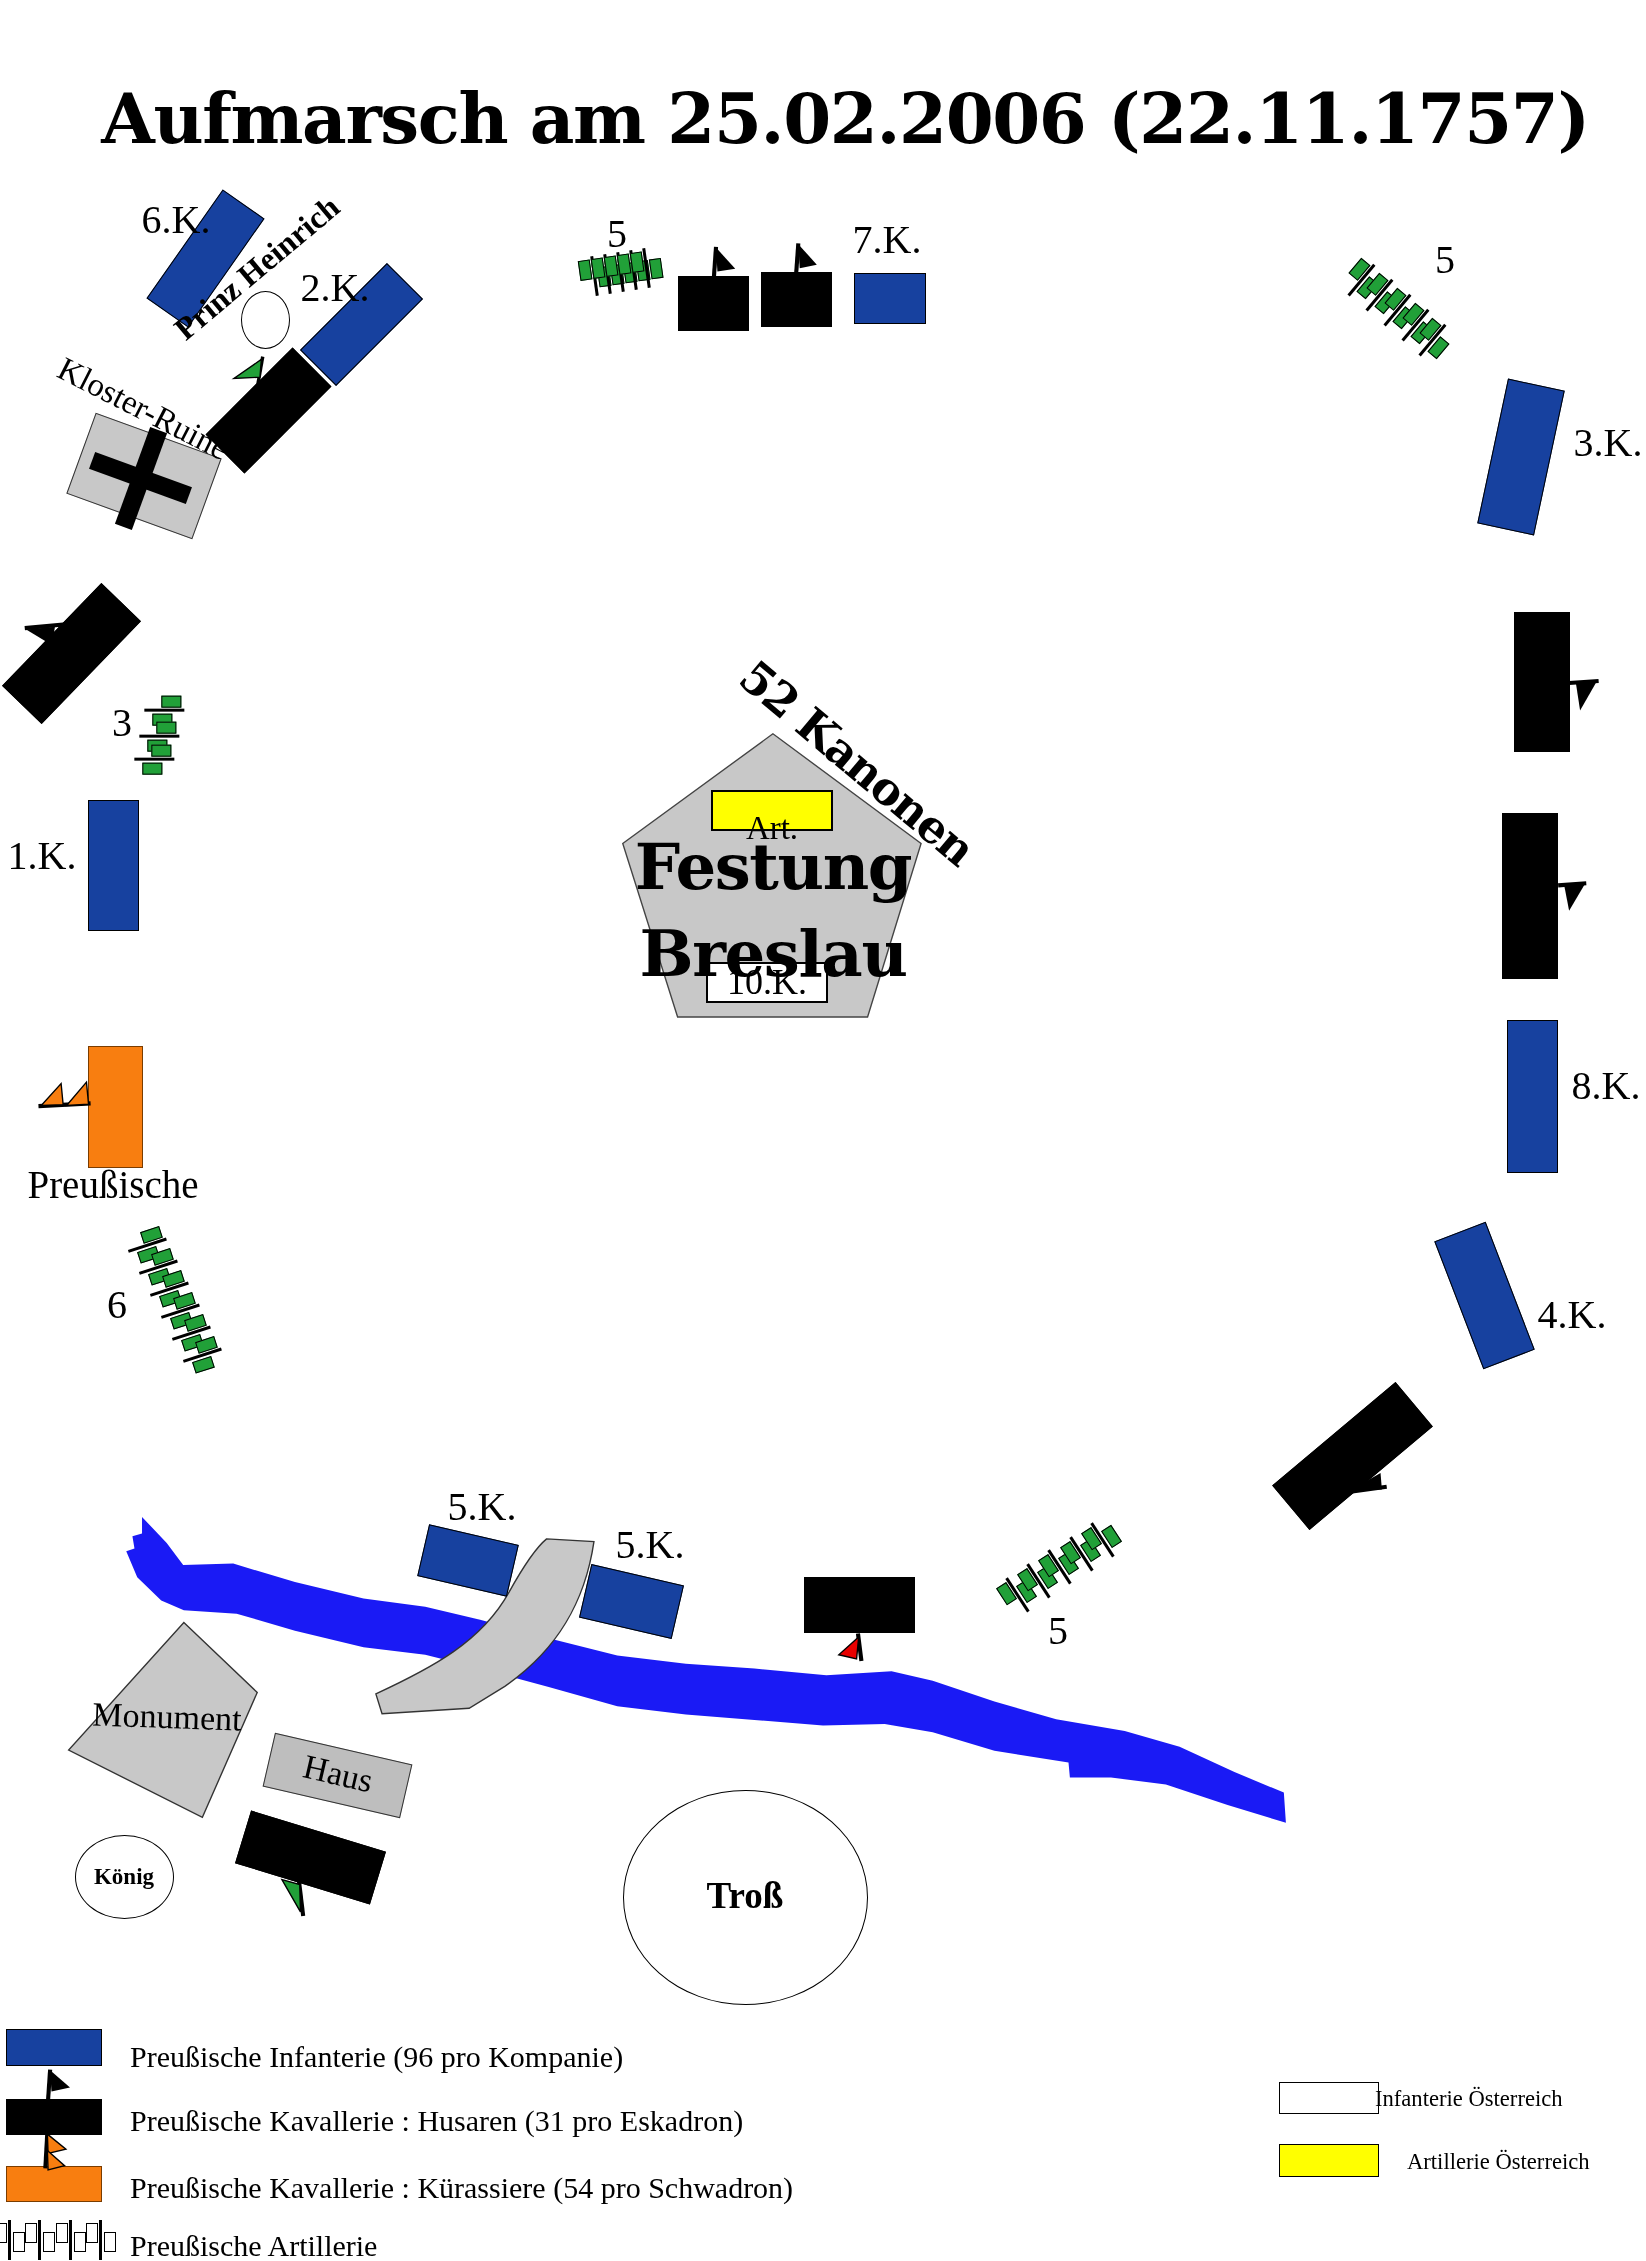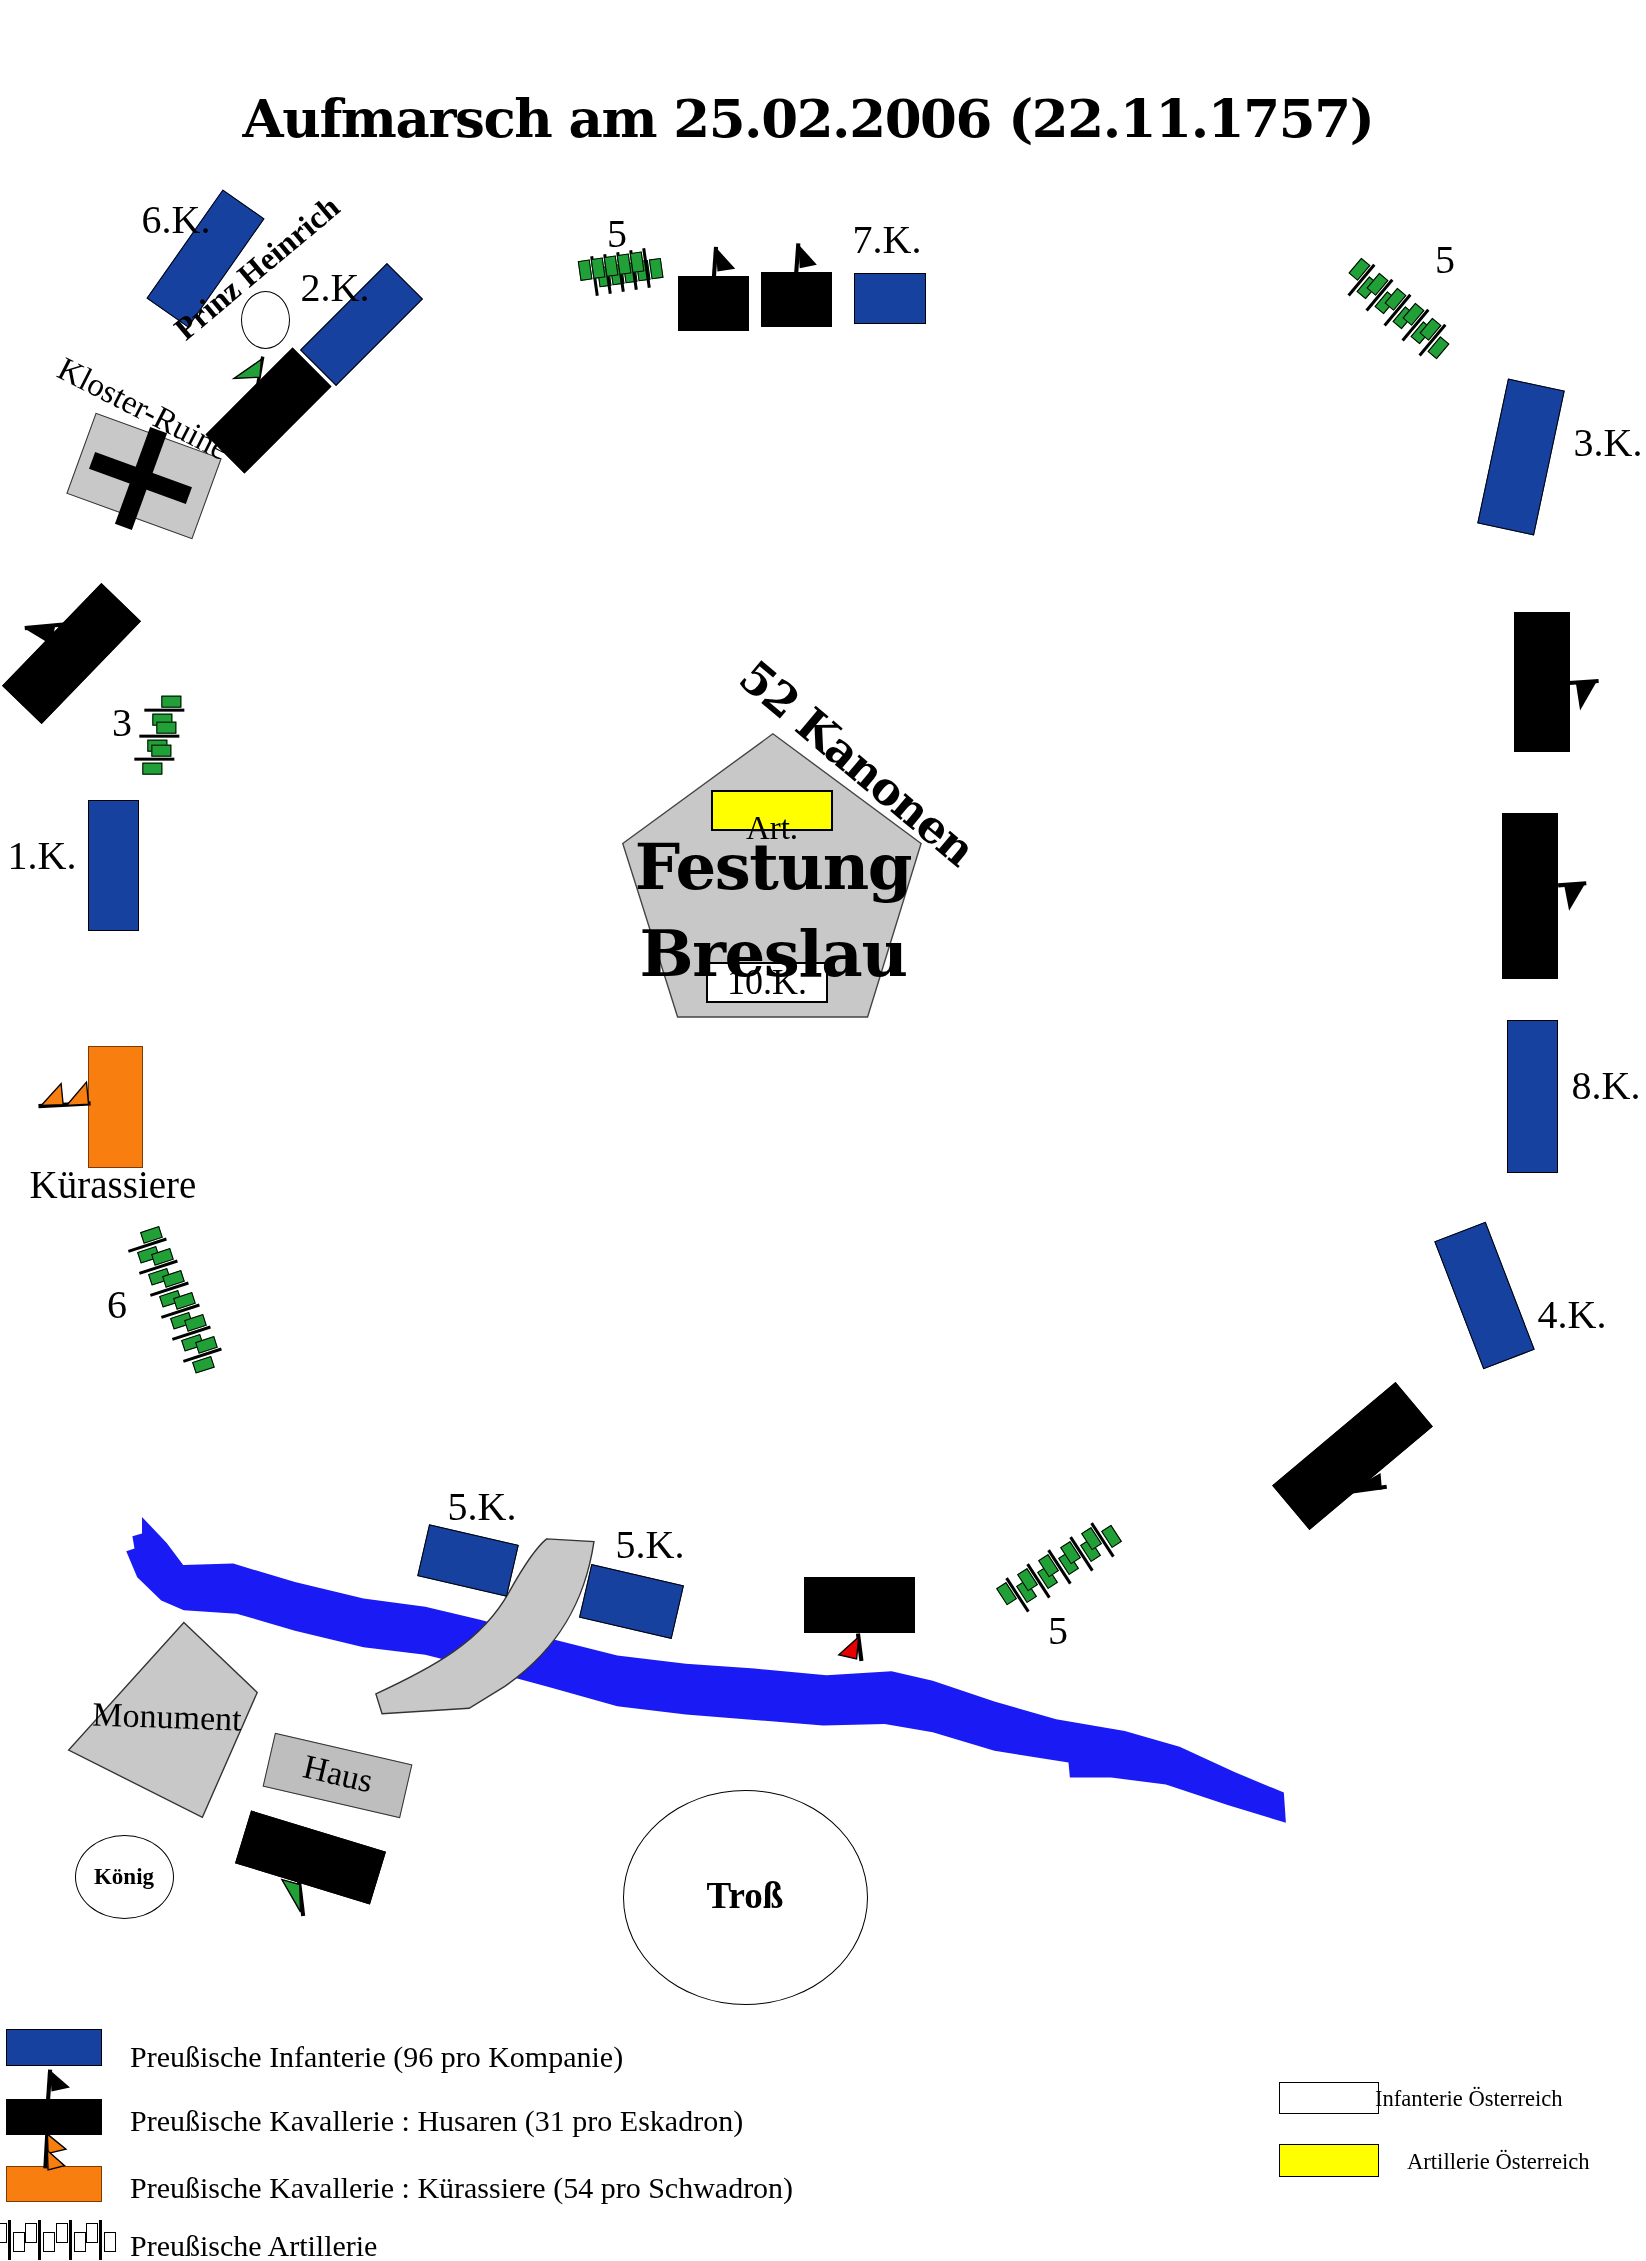--- a/index.html
+++ b/index.html
@@ -41,21 +41,21 @@
          L184,2262 L196,2258 L193,2240 L207,2236 Z"></path>
 
     <path fill="#C8C8C8" stroke="#333" stroke-width="2" d="M797,2244 L866,2248 C853,2336 813,2406 736,2459 L684,2491 L557,2499 L548,2470
          C630,2432 702,2394 742,2322 C762,2286 781,2257 797,2244 Z"></path>
 
     <polygon fill="#C8C8C8" stroke="#333" stroke-width="2" points="268,2366 375,2468 295,2650 100,2552"></polygon>
 
     <polygon fill="#C8C8C8" stroke="#444" stroke-width="2" points="1127,1070 908,1230 988,1483 1265,1483 1343,1230"></polygon>
   </svg>
 
-  <div class="lbl blk" style="left:808px;top:118px;font-size:53px">Aufmarsch am 25.02.2006 (22.11.1757)</div>
+  <div class="lbl blk" style="left:845px;top:118px;font-size:69px">Aufmarsch am 25.02.2006 (22.11.1757)</div>
 
   <div class="u blue" style="left:180px;top:192px;width:51px;height:133px;transform:rotate(35deg)"></div>
   <div class="u blue" style="left:336px;top:263px;width:51px;height:123px;transform:rotate(45deg)"></div>
   <div class="u blue" style="left:854px;top:273px;width:72px;height:51px"></div>
   <div class="u blue" style="left:1492px;top:383px;width:58px;height:148px;transform:rotate(12deg)"></div>
   <div class="u blue" style="left:88px;top:800px;width:51px;height:131px"></div>
   <div class="u blue" style="left:1507px;top:1020px;width:51px;height:153px"></div>
   <div class="u blue" style="left:1457px;top:1227px;width:55px;height:137px;transform:rotate(-21deg)"></div>
   <div class="u blue" style="left:422px;top:1534px;width:92px;height:53px;transform:rotate(13deg)"></div>
   <div class="u blue" style="left:584px;top:1574px;width:95px;height:55px;transform:rotate(13deg)"></div>
@@ -250,21 +250,21 @@
   <div class="lbl" style="left:650px;top:1544px">5.K.</div>
 
   <div class="lbl" style="left:617px;top:233px">5</div>
   <div class="lbl" style="left:1445px;top:259px">5</div>
   <div class="lbl" style="left:122px;top:722px">3</div>
   <div class="lbl" style="left:117px;top:1304px">6</div>
   <div class="lbl" style="left:1058px;top:1630px">5</div>
 
   <div class="lbl bold" style="left:257px;top:268px;font-size:32px;transform:translate(-50%,-50%) rotate(-40deg)">Prinz Heinrich</div>
   <div class="lbl" style="left:143px;top:409px;font-size:33px;transform:translate(-50%,-50%) rotate(27deg)">Kloster-Ruine</div>
-  <div class="lbl" style="left:113px;top:1184px;font-size:39px">Kürassiere</div>
+  <div class="lbl" style="left:113px;top:1184px;font-size:39px">Preußische</div>
   <div class="lbl" style="left:167px;top:1717px;font-size:34px;transform:translate(-50%,-50%) rotate(2deg)">Monument</div>
   <div class="lbl" style="left:338px;top:1774px;font-size:34px;transform:translate(-50%,-50%) rotate(13deg)">Haus</div>
   <div class="lbl bold" style="left:124px;top:1877px;font-size:23px">König</div>
   <div class="lbl bold" style="left:745px;top:1895px;font-size:37px">Troß</div>
 
   <div class="lbl" style="left:772px;top:828px;font-size:33px">Art.</div>
   <div class="lbl blk" style="left:773px;top:953px;font-size:64px">Breslau</div>
   <div class="lbl blk" style="left:773px;top:866px;font-size:64px">Festung</div>
   <div class="lbl" style="left:767px;top:982px;font-size:36px">10.K.</div>
   <div class="lbl blk" style="left:857px;top:763px;font-size:45px;transform:translate(-50%,-50%) rotate(40deg)">52 Kanonen</div>

